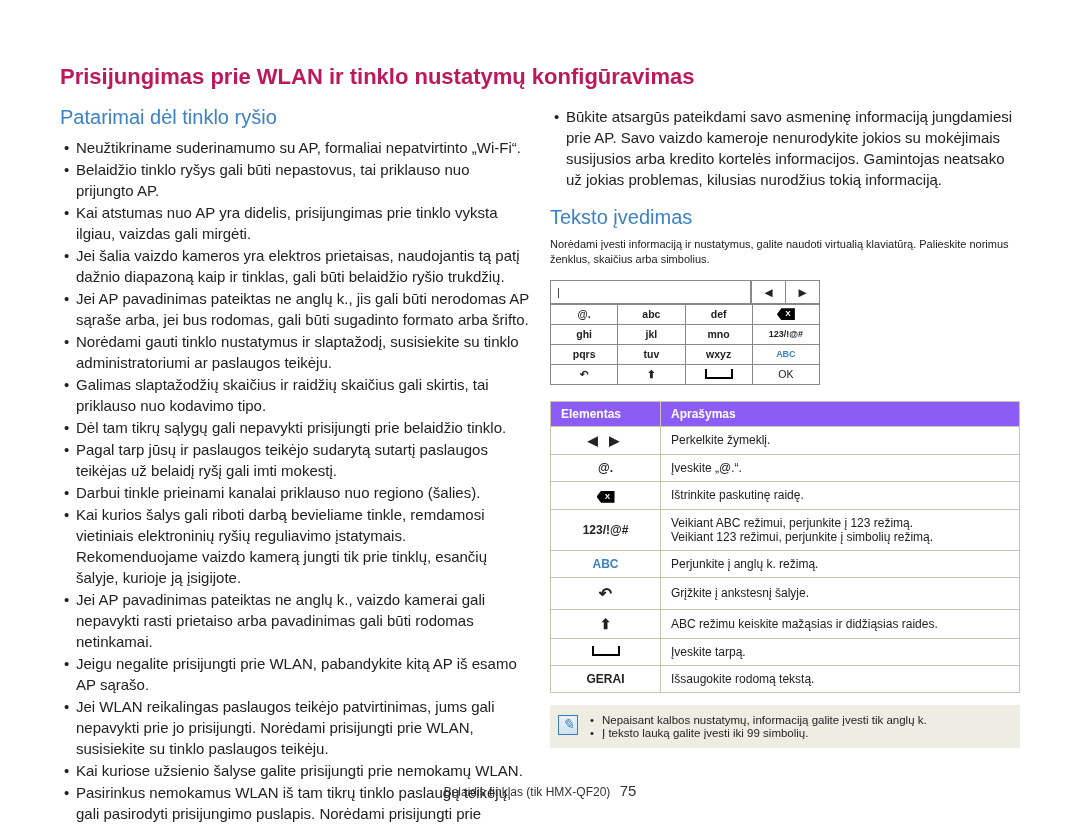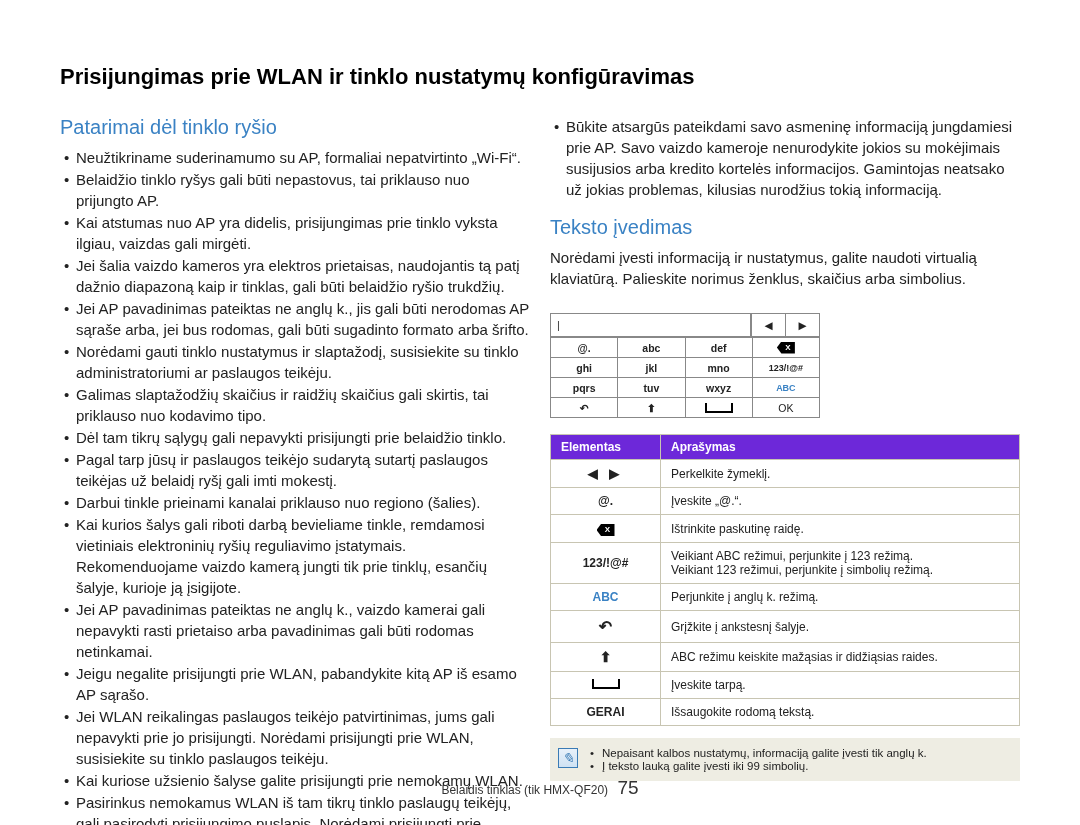--- a/index.html
+++ b/index.html
@@ -8,22 +8,22 @@
     height: 825px;
     background: #fff;
     font-family: Arial, Helvetica, sans-serif;
     color: #222;
     position: relative;
     padding: 64px 60px 20px 60px;
   }
   .main-title {
     font-size: 22px;
     font-weight: bold;
-    color: #000000;
-    margin-bottom: 26px;
+    color: #be185d;
+    margin-bottom: 16px;
   }
   .columns {
     display: flex;
     gap: 20px;
   }
   .col { flex: 1; min-width: 0; }
   .section-heading {
     color: #3a82c4;
     font-size: 20px;
     font-weight: 400;
@@ -41,23 +41,23 @@
     padding-left: 16px;
     margin-bottom: 1px;
   }
   ul.tips > li::before {
     content: "•";
     position: absolute;
     left: 4px;
     top: 0;
   }
   .intro {
-    font-size: 15px;
+    font-size: 11px;
     line-height: 1.4;
-    margin-bottom: 24px;
+    margin-bottom: 12px;
   }
   .ul-top { margin-bottom: 4px; }
 
   
   .keypad {
     border: 1px solid #888;
     width: 270px;
     background:#fff;
     margin-bottom: 16px;
     font-size: 10.5px;
@@ -86,21 +86,21 @@
     padding-left:4px;
   }
 
   
   table.desc {
     border-collapse: collapse;
     width: 100%;
     font-size: 12px;
   }
   table.desc th {
-    background:#6d28d9; color:#fff; text-align:left;
+    background:#8b5cf6; color:#fff; text-align:left;
     padding:5px 10px; font-weight:bold; border:1px solid #c8c5b2;
   }
   table.desc td {
     border:1px solid #c8c5b2;
     padding:6px 10px;
     vertical-align: middle;
   }
   table.desc td.elem {
     text-align:center; width:110px; font-weight:bold;
   }
@@ -124,21 +124,21 @@
     background: linear-gradient(#e8f1fa,#cfe2f3);
   }
   .note-box ul { list-style:none; }
   .note-box li { position:relative; padding-left:12px; margin:1px 0; }
   .note-box li::before { content:"•"; position:absolute; left:0; }
 
   .footer {
     position:absolute; bottom:26px; left:0; right:0;
     text-align:center; font-size:12px; color:#333;
   }
-  .footer .pg { font-size:19px; margin-left:6px; }
+  .footer .pg { font-size:15px; margin-left:6px; }
 </style>
 </head>
 <body>
 
 <div class="main-title">Prisijungimas prie WLAN ir tinklo nustatymų konfigūravimas</div>
 
 <div class="columns">
 
   <div class="col">
     <div class="section-heading">Patarimai dėl tinklo ryšio</div>

